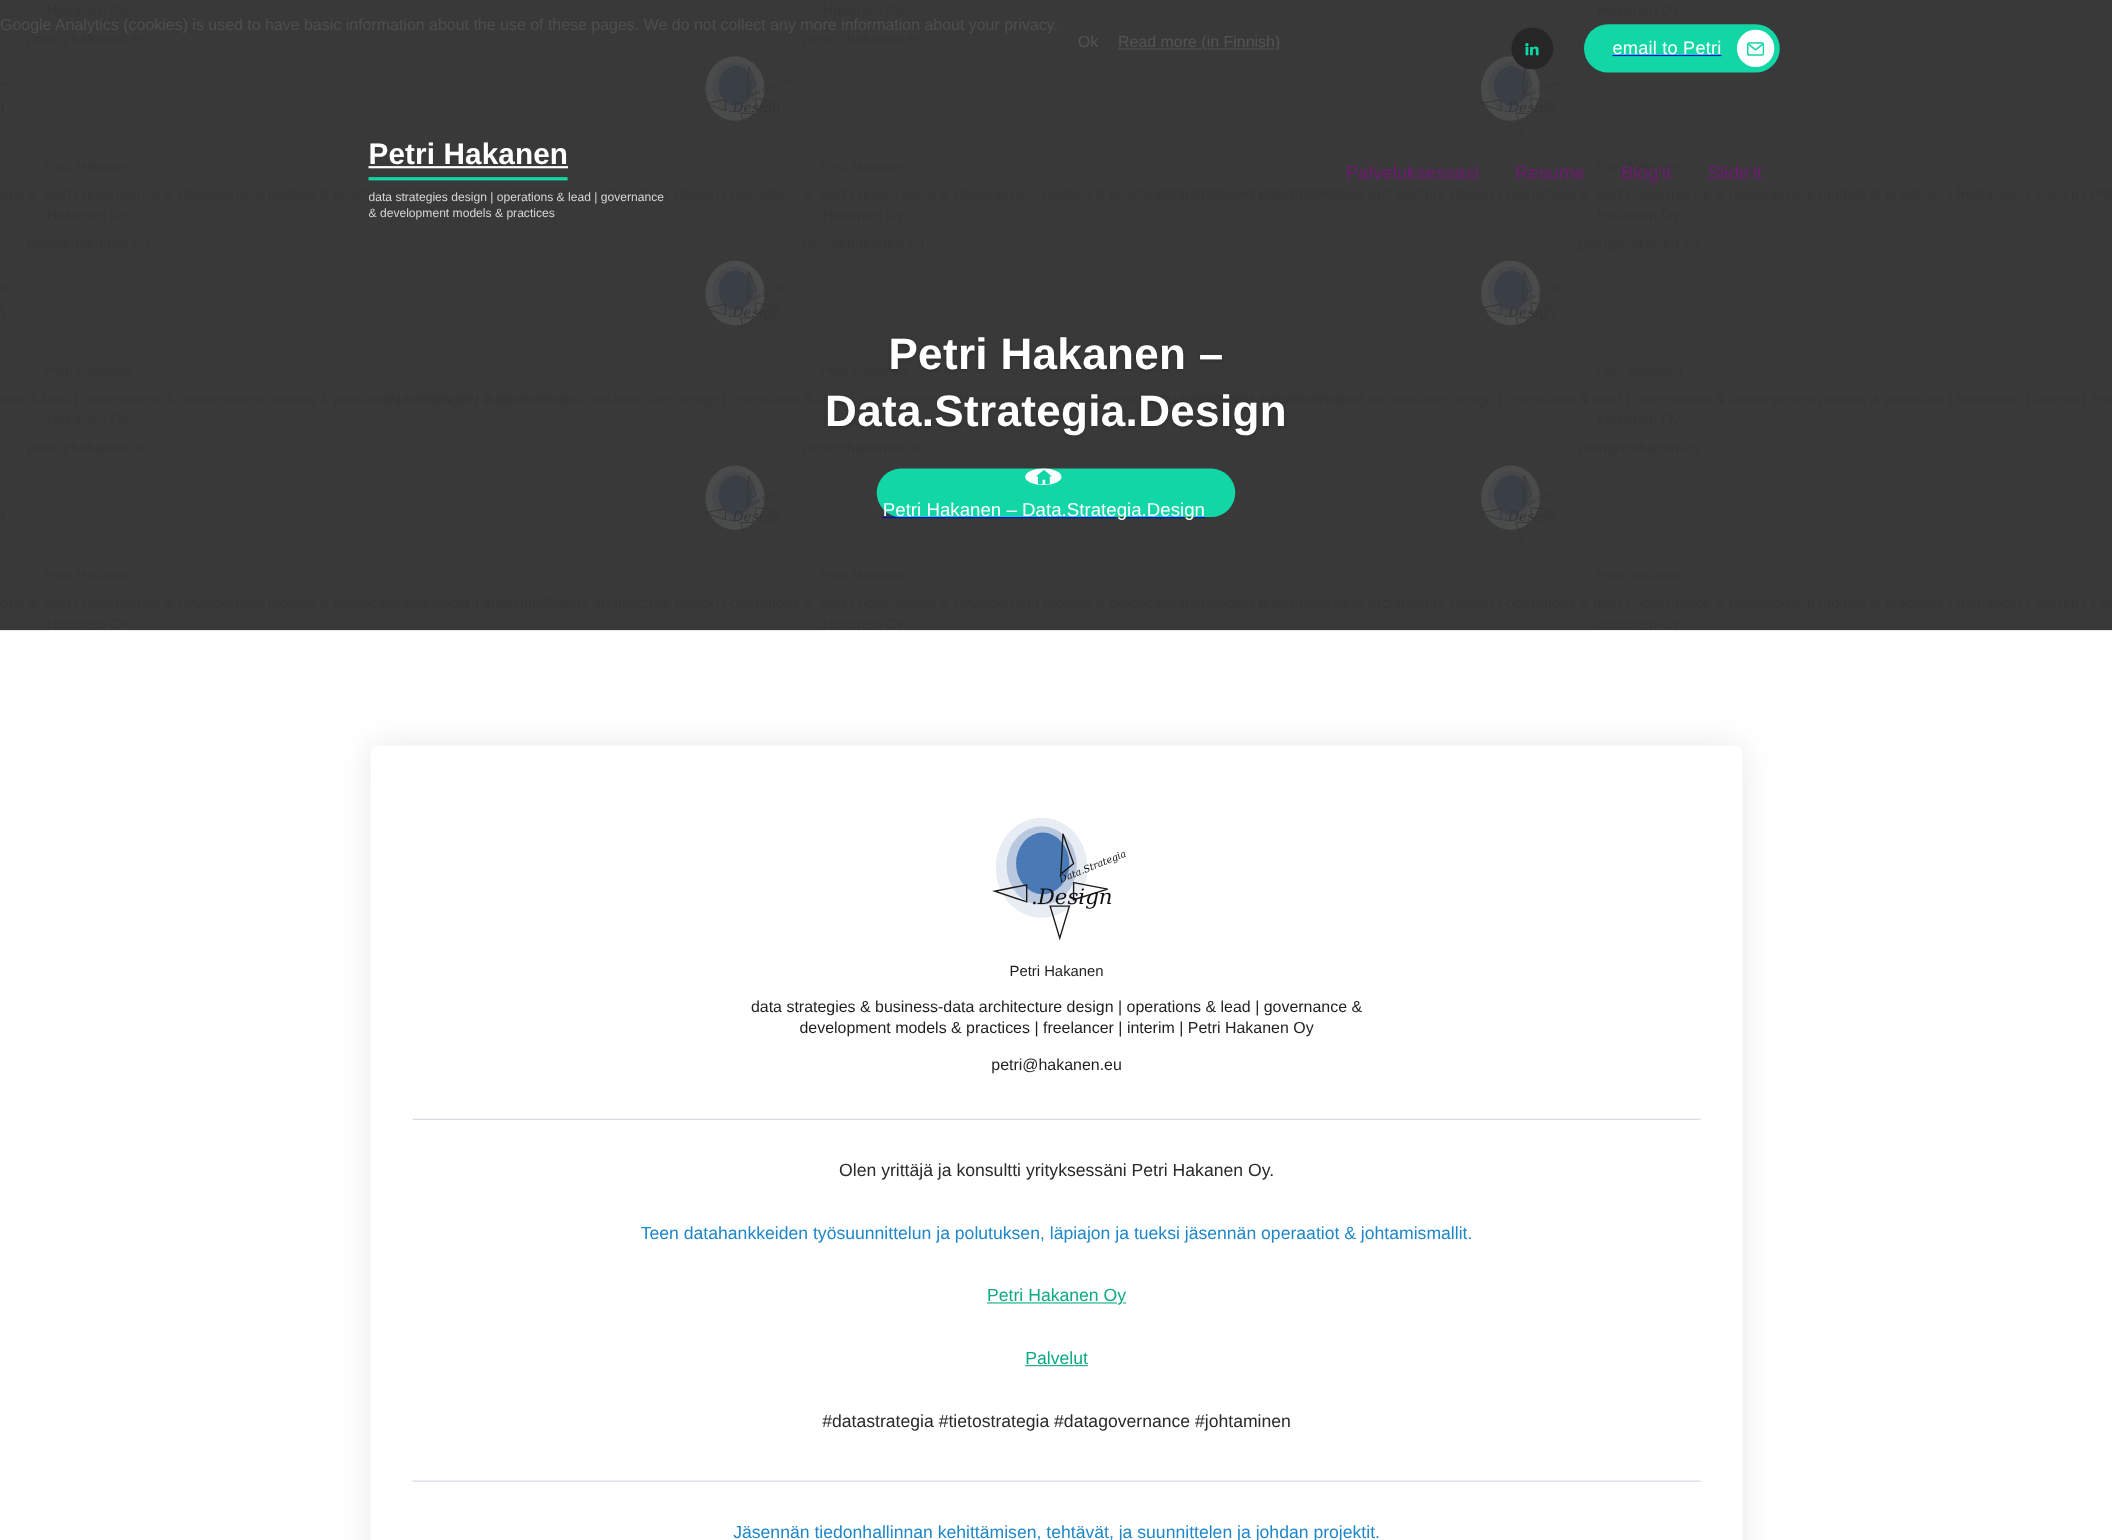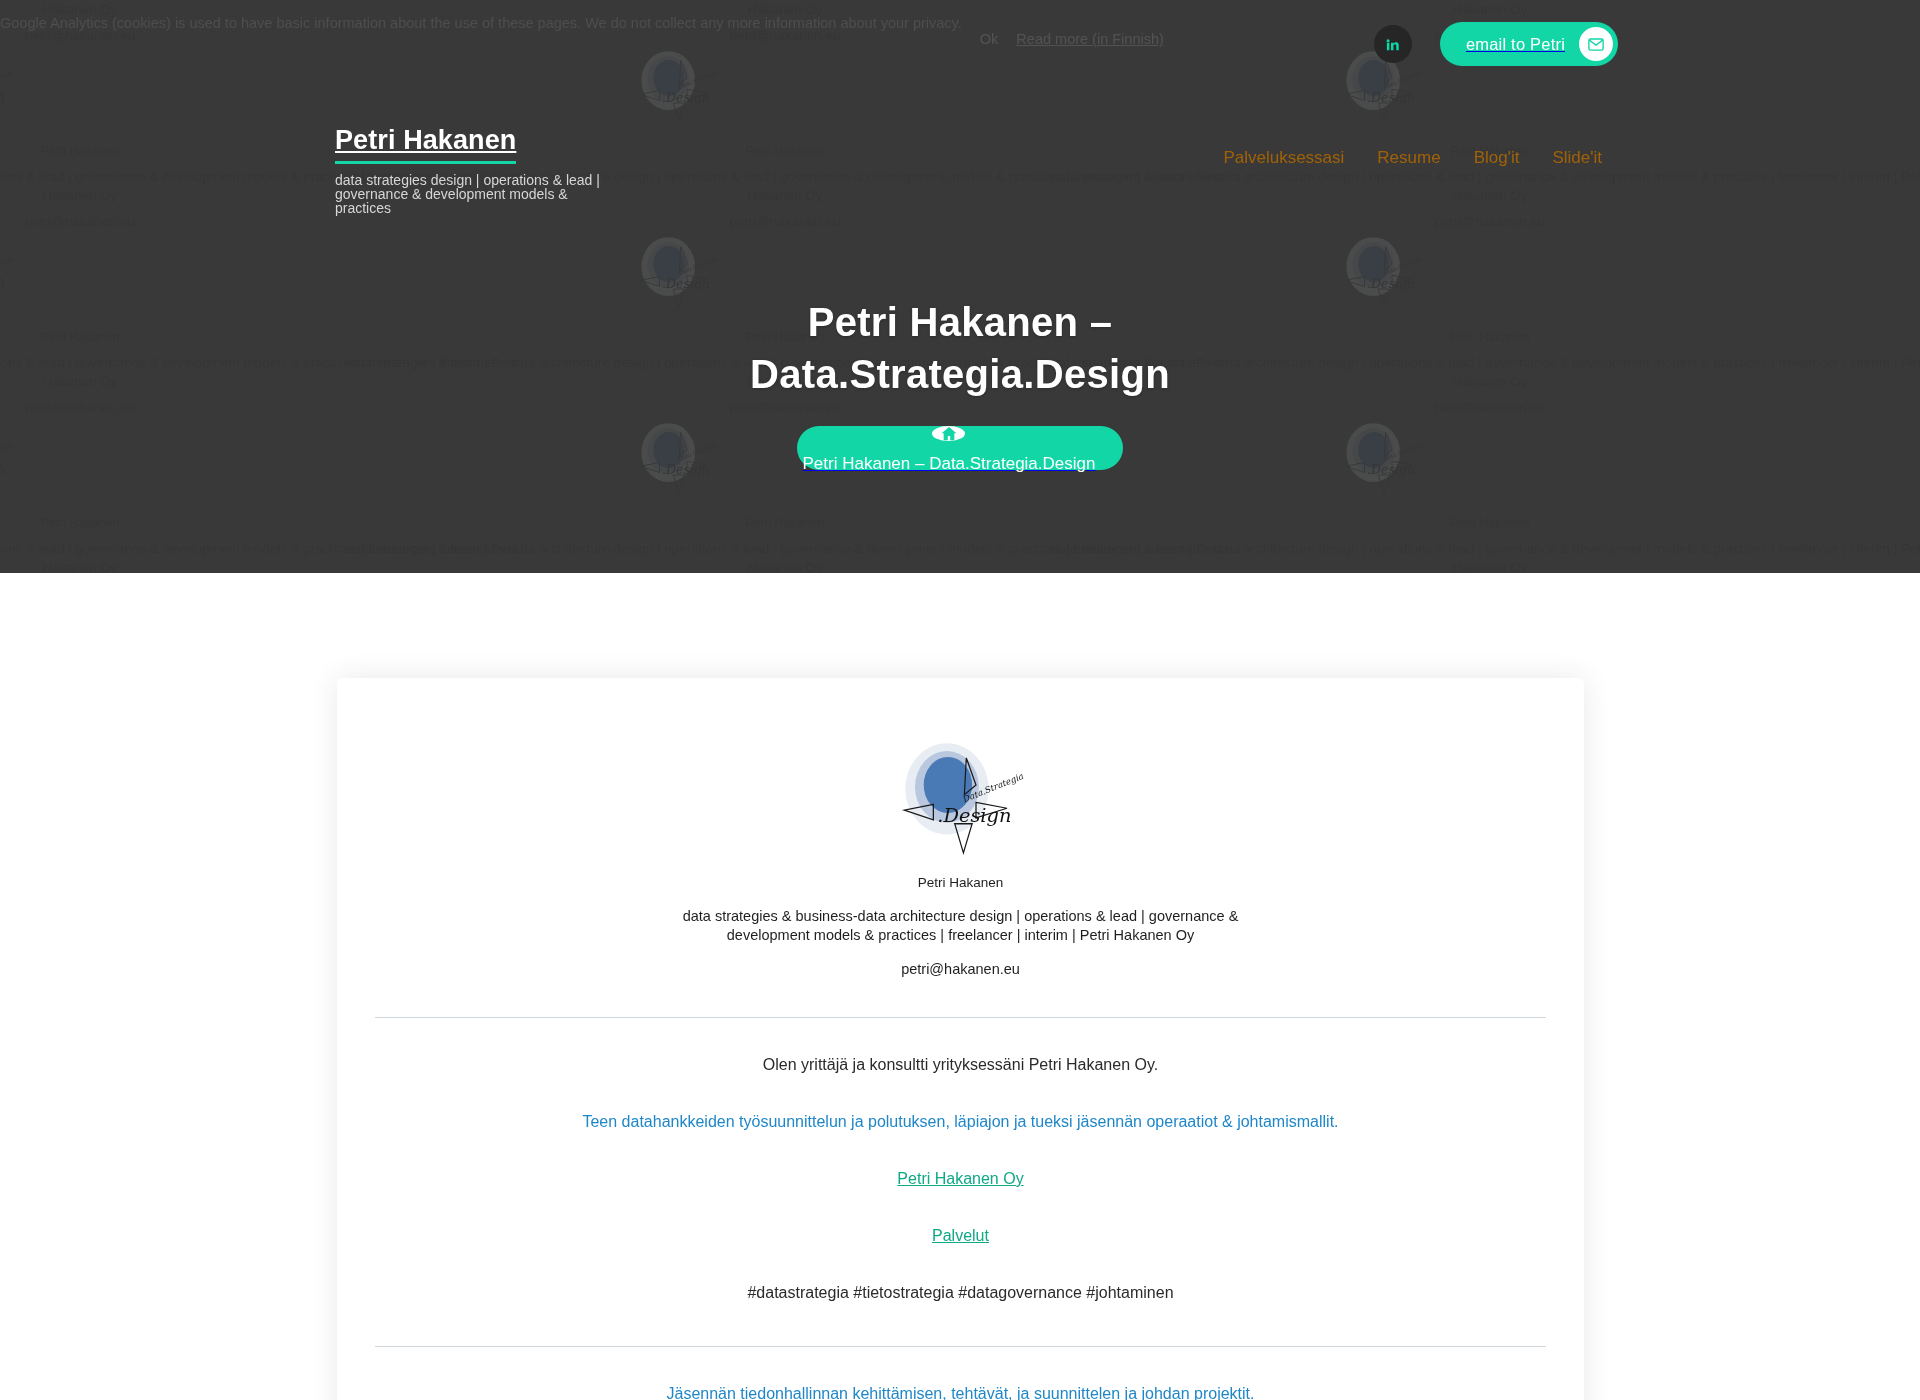--- a/index.html
+++ b/index.html
@@ -161,35 +161,35 @@
     font-size: 27px;
     font-weight: bold;
     color: #ffffff;
     letter-spacing: .1px;
     display: inline-block;
     padding-bottom: 5px;
     border-bottom: 3px solid #13d6a7;
   }
   .brand-tagline {
     margin-top: 9px;
-    font-size: 14px;
+    font-size: 11px;
     line-height: 14px;
     color: #d6d6d6;
     max-width: 270px;
   }
   .main-nav {
     position: absolute;
     right: 318px;
     top: 148px;
     display: flex;
     align-items: center;
     gap: 33px;
   }
   .nav-link {
-    color: #a16207;
+    color: #701a75;
     font-size: 17px;
     text-decoration: none;
     white-space: nowrap;
   }
 
   
   .hero {
     position: absolute;
     top: 0; left: 0;
     width: 1920px;

